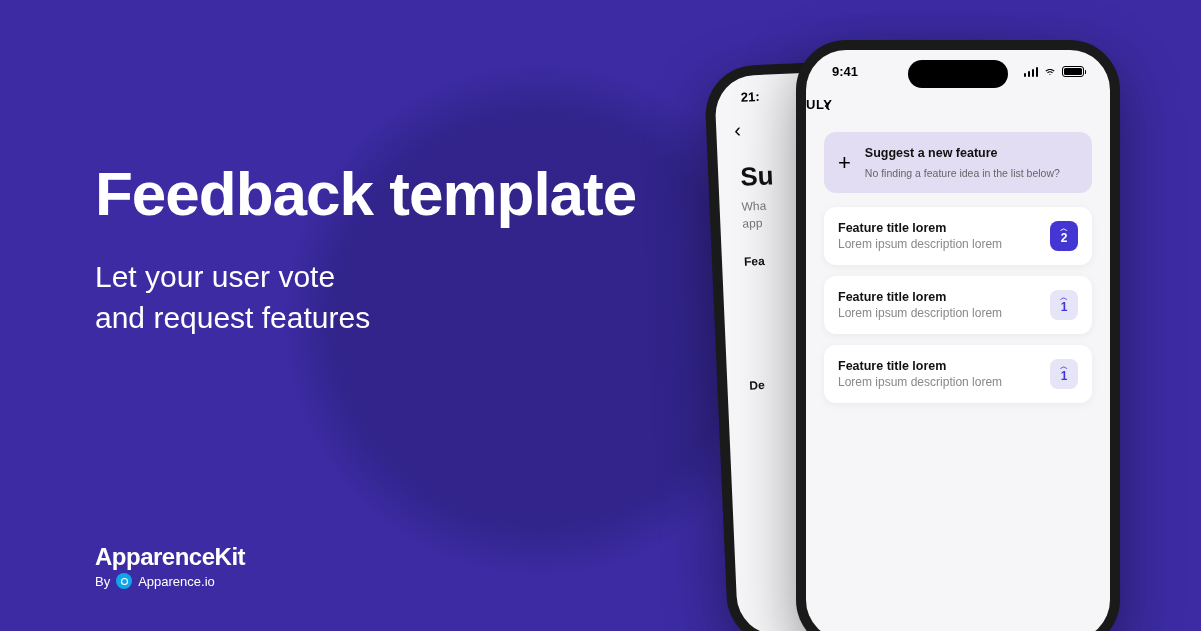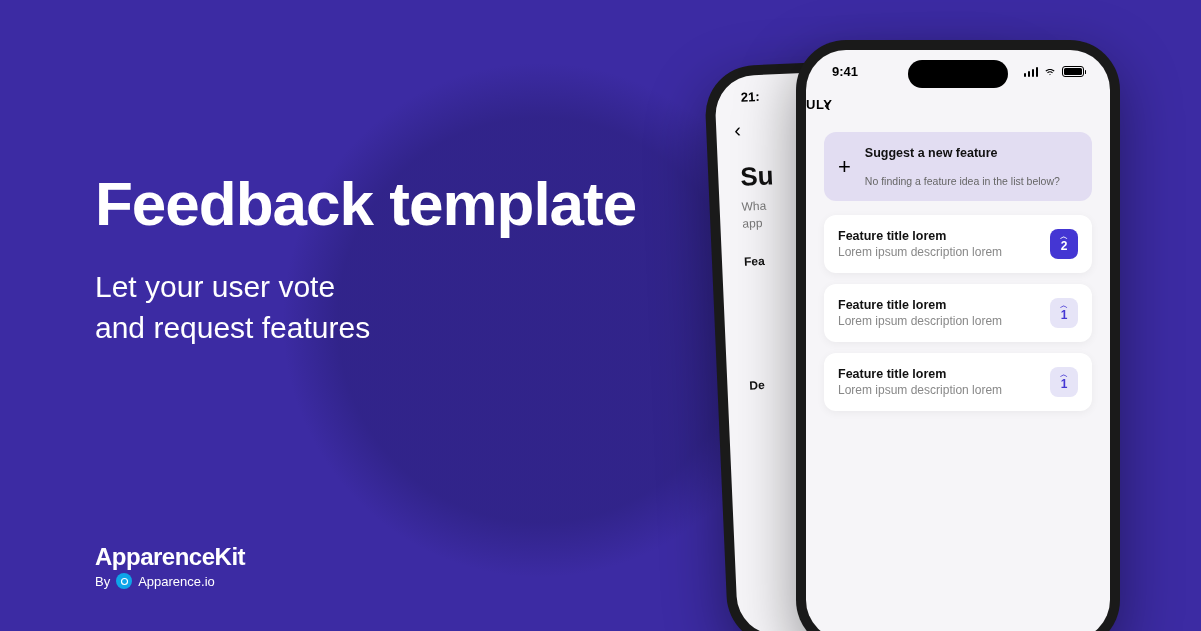--- a/index.html
+++ b/index.html
@@ -1,18 +1,18 @@
 <!DOCTYPE html>
 <html><head>
 <meta charset="utf-8">
 <style>
 *{margin:0;padding:0;box-sizing:border-box;font-family:-apple-system,BlinkMacSystemFont,'Segoe UI',Arial,sans-serif;-webkit-font-smoothing:antialiased}
 body{width:1201px;height:631px;background:#3C2BA3;position:relative;overflow:hidden}
 .bg-circle{position:absolute;width:520px;height:520px;border-radius:50%;background:radial-gradient(circle,#2a1f7a 0%,#2a1f7a 55%,transparent 70%);top:60px;left:280px;opacity:.6}
-.left{position:absolute;left:95px;top:168px;color:#fff;z-index:2}
+.left{position:absolute;left:95px;top:158px;color:#fff;z-index:2}
 .headline{font-size:62px;font-weight:800;letter-spacing:-1px;margin-bottom:28px}
 .subhead{font-size:30px;font-weight:400;line-height:1.35}
 .brand{position:absolute;left:95px;bottom:42px;color:#fff;z-index:2}
 .brand-title{font-size:24px;font-weight:800;letter-spacing:-.5px}
 .brand-sub{font-size:13px;margin-top:2px;display:flex;align-items:center;gap:6px}
 .brand-dot{width:16px;height:16px;border-radius:50%;background:#0ea5e9;display:flex;align-items:center;justify-content:center}
 .brand-dot svg{width:9px;height:9px}
 
 .phones{position:absolute;right:55px;top:40px;width:430px;height:600px;z-index:3}
 .phone{position:absolute;width:324px;border-radius:50px;background:#1a1a1a;padding:10px;box-shadow:0 20px 60px rgba(0,0,0,.4)}
@@ -27,21 +27,21 @@
 .nav{display:flex;align-items:center;padding:10px 18px 6px;position:relative}
 .nav-title{position:absolute;left:0;right:0;text-align:left;font-size:13px;font-weight:700;letter-spacing:.5px}
 .back-btn{font-size:20px;font-weight:400;z-index:1}
 .content{padding:10px 18px}
 .content-back{padding:14px 22px}
 .page-h1{font-size:21px;font-weight:700;color:#111;margin-bottom:6px}
 .page-sub{font-size:11px;color:#777;line-height:1.45;margin-bottom:16px}
 .suggest-card{background:#e2ddf2;border-radius:12px;padding:14px 14px;display:flex;align-items:center;gap:14px;margin-bottom:14px}
 .plus{font-size:22px;font-weight:300;color:#000}
 .suggest-title{font-size:12.5px;font-weight:700;color:#111}
-.suggest-sub{font-size:10.5px;color:#666;margin-top:15px}
+.suggest-sub{font-size:10.5px;color:#666;margin-top:7px}
 .feature-card{background:#fff;border-radius:12px;padding:14px 14px;display:flex;align-items:center;justify-content:space-between;margin-bottom:11px;box-shadow:0 2px 8px rgba(0,0,0,.05)}
 .feature-title{font-size:12.5px;font-weight:700;color:#111}
 .feature-sub{font-size:12px;color:#888;margin-top:2px}
 .vote{width:28px;height:30px;border-radius:8px;display:flex;flex-direction:column;align-items:center;justify-content:center;font-size:12px;font-weight:700;flex-shrink:0}
 .vote-primary{background:#4436d3;color:#fff}
 .vote-light{background:#e6e4f7;color:#4436d3}
 .vote-chev{font-size:8px;line-height:.6;margin-bottom:-1px}
 
 .back-h1{font-size:26px;font-weight:800;color:#111}
 .back-sub{font-size:12px;color:#777;margin-top:6px;line-height:1.4}

